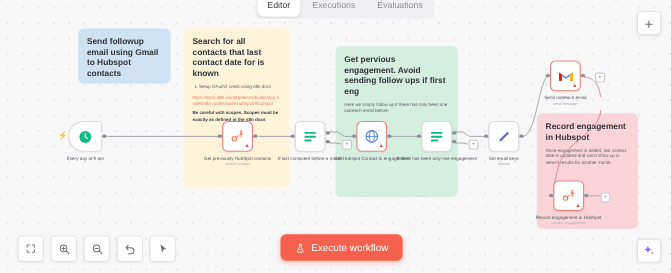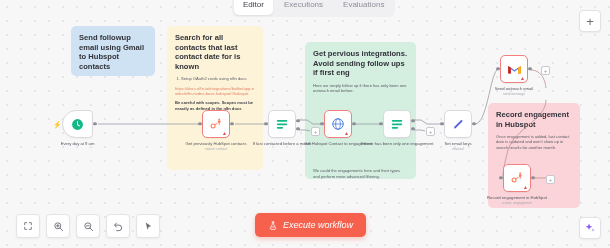--- a/index.html
+++ b/index.html
@@ -79,21 +79,21 @@
   svg.wires{position:absolute;inset:0;width:610px;height:248px;z-index:10;}
 
   
   .ztools{position:absolute;left:16px;bottom:10px;display:flex;gap:6px;z-index:40;}
   .zbtn{width:22px;height:22px;background:#fff;border:1px solid #e4e4e8;border-radius:4px;
     display:flex;align-items:center;justify-content:center;box-shadow:0 1px 2px rgba(0,0,0,.05);}
 
   
   .exec{position:absolute;left:255px;bottom:11px;height:24px;background:#f5614d;
     border-radius:5px;display:flex;align-items:center;gap:5px;padding:0 13px;
-    box-shadow:0 2px 5px rgba(245,97,77,.35);z-index:40;font-style:italic;}
+    box-shadow:0 2px 5px rgba(245,97,77,.35);z-index:40;}
   .exec span.lbl{color:#fff;font-size:9px;line-height:10px;font-weight:400;}
 </style>
 </head>
 <body>
 
 <div class="canvas">
   <div class="dots"></div>
 
   <svg class="wires">
     <g stroke="#9b9ca4" stroke-width="0.8" fill="none">
@@ -120,21 +120,21 @@
     <h4>Search for all contacts that last contact date for is known</h4>
     <ol>
       <li>Setup OAuth2 creds using n8n docs</li>
     </ol>
     <p><a>https://docs.n8n.io/integrations/builtin/app-nodes/n8n-nodes-base.hubspot/#hubspot</a></p>
     <p class="b">Be careful with scopes. Scopes must be exactly as defined in the n8n docs</p>
     <p style="margin-top:64px">To make this more effective, we sort ascending by last contact date.</p>
   </div>
 
   <div class="note note-green">
-    <h4>Get pervious integrations. Avoid sending follow ups if first eng</h4>
+    <h4>Get pervious engagement. Avoid sending follow ups if first eng</h4>
     <p>Here we simply follow up if there has only been one outreach email before.</p>
     <p style="margin-top:75px">We could the engagements here and their types and perform more advanced filtering.</p>
   </div>
 
   <div class="note note-pink">
     <h4>Record engagement in Hubspot</h4>
     <p>Once engagement is added, last contact date is updated and won't show up in search results for another month.</p>
   </div>
 
   <div class="node n-schedule">

